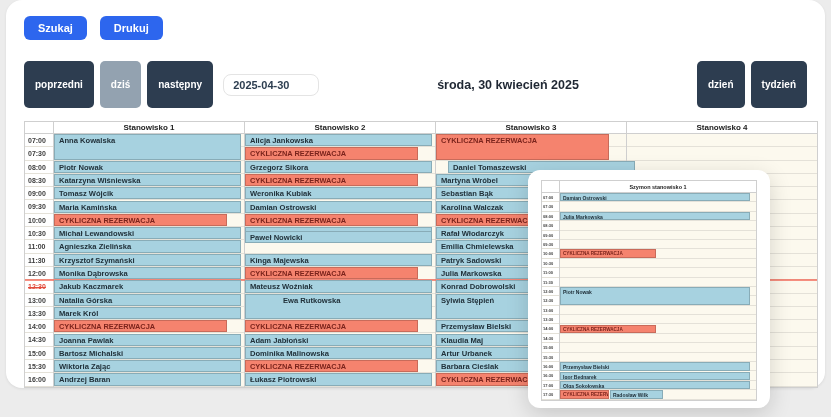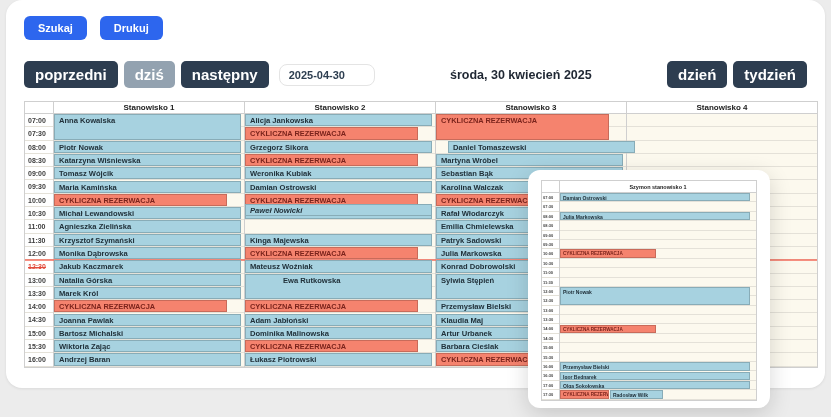--- a/index.html
+++ b/index.html
@@ -22,21 +22,21 @@
   .toolbar{padding:16px 0 0 18px;display:flex;gap:13px;}
   .btn-blue{
     background:var(--accent_blue);color:#fff;border:none;cursor:pointer;
     font-family:inherit;font-weight:bold;font-size:11px;
     padding:6px 14px;border-radius:6px;
   }
   
   .navrow{display:flex;align-items:center;margin:21px 18px 0 18px;}
   .btn-dark,.btn-muted{
     color:#fff;border:none;cursor:pointer;font-family:inherit;
-    font-weight:bold;font-size:15px;padding:5px 11px;border-radius:5px;margin-right:6px;
+    font-weight:bold;font-size:10px;padding:18px 11px;border-radius:5px;margin-right:6px;
   }
   .btn-dark{background:var(--dark_btn);}
   .btn-muted{background:var(--muted_btn);text-align:center;}
   .date-input{
     width:76px;font-family:inherit;font-weight:bold;font-size:11px;color:#2d3e50;
     padding:4px 9px;border:1.5px solid #e4e4e4;border-radius:8px;margin-left:4px;outline:none;
   }
   .page-title{flex:1;text-align:center;font-weight:bold;font-size:12.5px;color:#1f2733;}
   .viewbtns{display:flex;}
   
@@ -200,21 +200,21 @@
         <div class="slot"></div>
         <div class="slot"></div>
         <div class="event booking" style="top: 12px; height: 12.3px; width: 98.5%;">Alicja Jankowska</div>
         <div class="event recurring" style="top: 25.3px; height: 12.3px; width: 91%;">CYKLICZNA REZERWACJA</div>
         <div class="event booking" style="top: 38.6px; height: 12.3px; width: 98.5%;">Grzegorz Sikora</div>
         <div class="event recurring" style="top: 51.9px; height: 12.3px; width: 91%;">CYKLICZNA REZERWACJA</div>
         <div class="event booking" style="top: 65.2px; height: 12.3px; width: 98.5%;">Weronika Kubiak</div>
         <div class="event booking" style="top: 78.5px; height: 12.3px; width: 98.5%;">Damian Ostrowski</div>
         <div class="event recurring" style="top: 91.8px; height: 12.3px; width: 91%;">CYKLICZNA REZERWACJA</div>
         <div class="event booking" style="top: 105.1px; height: 12.3px; width: 98.5%;">Zofia Lis</div>
-        <div class="event booking" style="top: 102px; height: 12.3px; width: 98.5%; font-style: italic;">Paweł Nowicki</div>
+        <div class="event booking" style="top: 109px; height: 12.3px; width: 98.5%;">Paweł Nowicki</div>
         <div class="event booking" style="top: 131.7px; height: 12.3px; width: 98.5%;">Kinga Majewska</div>
         <div class="event recurring" style="top: 145px; height: 12.3px; width: 91%;">CYKLICZNA REZERWACJA</div>
         <div class="event booking" style="top: 158.3px; height: 12.3px; width: 98.5%;">Mateusz Woźniak</div>
         <div class="event booking" style="top: 171.6px; height: 25.6px; width: 98.5%; padding-left: 37px;">Ewa Rutkowska</div>
         <div class="event recurring" style="top: 198.2px; height: 12.3px; width: 91%;">CYKLICZNA REZERWACJA</div>
         <div class="event booking" style="top: 211.5px; height: 12.3px; width: 98.5%;">Adam Jabłoński</div>
         <div class="event booking" style="top: 224.8px; height: 12.3px; width: 98.5%;">Dominika Malinowska</div>
         <div class="event recurring" style="top: 238.1px; height: 12.3px; width: 91%;">CYKLICZNA REZERWACJA</div>
         <div class="event booking" style="top: 251.4px; height: 12.3px; width: 98.5%;">Łukasz Piotrowski</div>
       </div>

